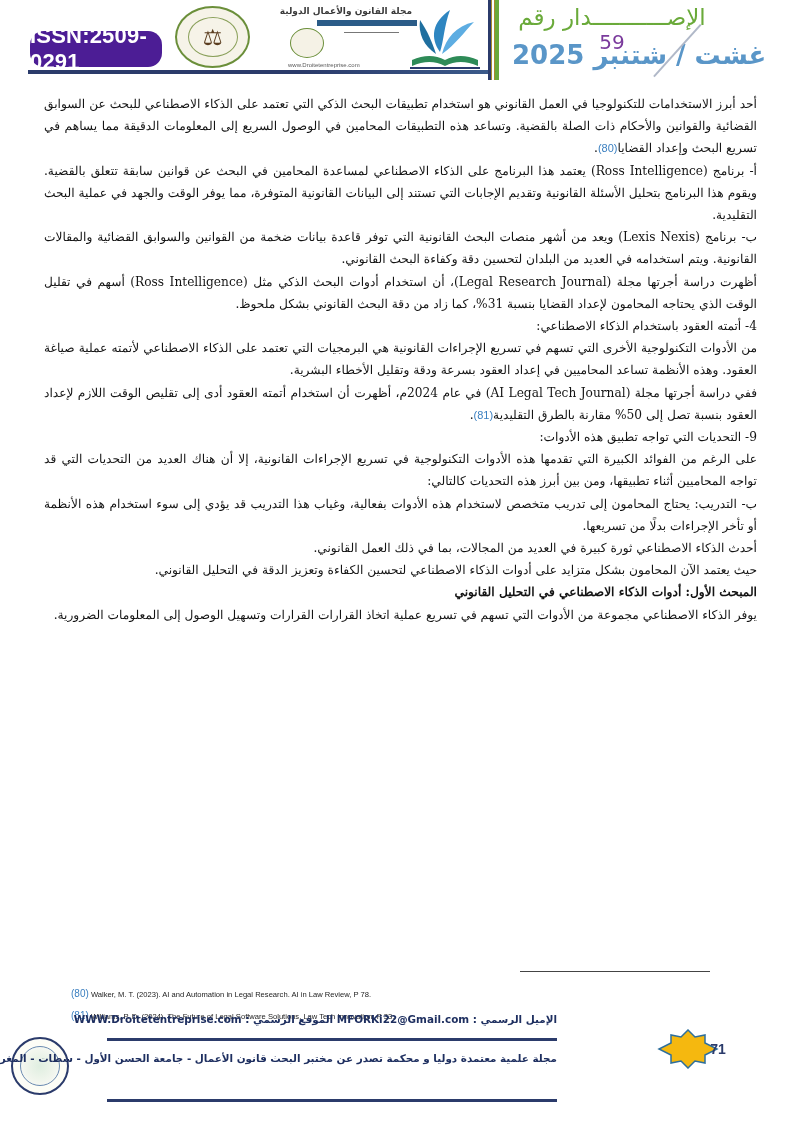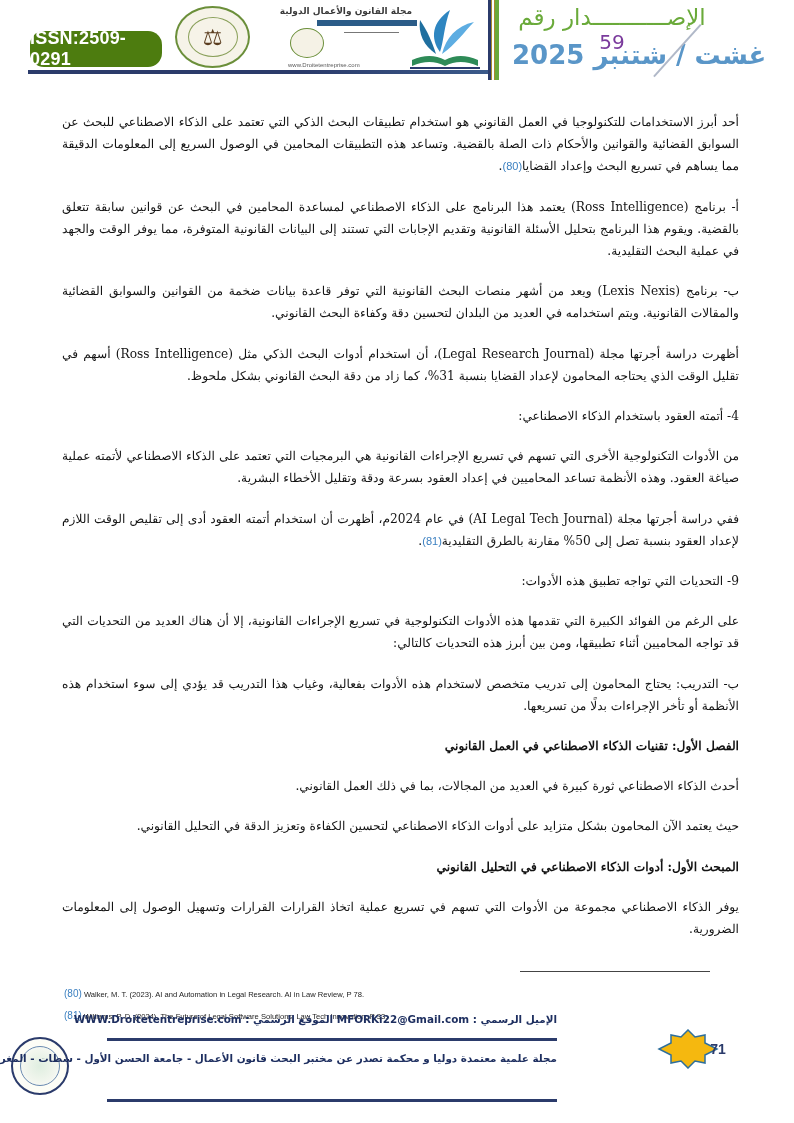--- a/index.html
+++ b/index.html
@@ -3,22 +3,22 @@
 <meta charset="utf-8">
 <style>
   * { margin: 0; padding: 0; box-sizing: border-box; }
   html, body { width: 794px; height: 1123px; background: #ffffff; overflow: hidden; }
   body { position: relative; font-family: "DejaVu Sans", sans-serif; color: #111; }
 
   
   .hdr { position: absolute; top: 0; left: 0; width: 794px; height: 82px; }
   .issn {
     position: absolute; left: 30px; top: 31px; width: 132px; height: 36px;
-    background: #4d7c0f; border-radius: 14px; color: #fff;
-    font-family: "Liberation Sans", sans-serif; font-size: 18px; font-weight: bold;
+    background: #4c1d95; border-radius: 14px; color: #fff;
+    font-family: "Liberation Sans", sans-serif; font-size: 22px; font-weight: bold;
     display: flex; align-items: center; justify-content: center; letter-spacing: 0.2px;
   }
   .hdr-line {
     position: absolute; left: 28px; top: 70px; width: 460px; height: 4px;
     background: linear-gradient(90deg, #2b3b6b, #2b3b6b 60%, #3b5a8a);
   }
   .lab-seal {
     position: absolute; left: 175px; top: 6px; width: 75px; height: 62px;
     border-radius: 50%; border: 2px solid #6b8f3a; background: #f6f3e8;
     display: flex; align-items: center; justify-content: center;
@@ -66,31 +66,31 @@
   .diag-line {
     position: absolute; left: 700px; top: 24px; width: 2px; height: 70px; background: #b0b8c8;
     transform: rotate(42deg); transform-origin: top left;
   }
 
   
   .content {
     position: absolute; left: 44px; top: 93px; width: 713px; direction: rtl; text-align: justify;
     font-family: "DejaVu Serif", serif; font-size: 12.2px; line-height: 22.2px; color: #141414;
   }
-  .content p { margin: 18px; }
+  .content p { margin: 0; }
   .content .h { font-weight: bold; }
   .fnref { color: #3a7fc0; font-family: "Liberation Sans", sans-serif; font-size: 11px; }
 
   
   .fn-sep { position: absolute; left: 520px; top: 971px; width: 190px; height: 1px; background: #444; }
   .fn {
     position: absolute; left: 64px; font-family: "Liberation Sans", sans-serif;
     font-size: 7.6px; color: #222; direction: ltr; white-space: nowrap;
   }
-  .fn .num { color: #3a7fc0; font-size: 10px; }
+  .fn .num { color: #3a7fc0; font-size: 10px; margin-left: 7px; }
 
   
   .foot-seal {
     position: absolute; left: 11px; top: 1037px; width: 58px; height: 58px; border-radius: 50%;
     border: 2px solid #2b3b6b; background: #fdfdf6; display: flex; align-items: center; justify-content: center;
   }
   .foot-seal .in { width: 40px; height: 40px; border-radius: 50%; border: 1px solid #6a8ab0;
     background: radial-gradient(circle, #dfeee0 0%, #f2f6ee 60%, #fff 100%); }
   .foot-line { position: absolute; left: 107px; width: 450px; height: 3px; background: #2b3b6b; }
   .foot-text {
@@ -145,21 +145,20 @@
   <p><span>أحد أبرز الاستخدامات للتكنولوجيا في العمل القانوني هو استخدام تطبيقات البحث الذكي التي تعتمد على الذكاء الاصطناعي للبحث عن السوابق القضائية والقوانين والأحكام ذات الصلة بالقضية. وتساعد هذه التطبيقات المحامين في الوصول السريع إلى المعلومات الدقيقة مما يساهم في تسريع البحث وإعداد القضايا</span><span class="fnref">(<span>80</span>)</span>.</p>
   <p>أ- برنامج (Ross Intelligence) يعتمد هذا البرنامج على الذكاء الاصطناعي لمساعدة المحامين في البحث عن قوانين سابقة تتعلق بالقضية. ويقوم هذا البرنامج بتحليل الأسئلة القانونية وتقديم الإجابات التي تستند إلى البيانات القانونية المتوفرة، مما يوفر الوقت والجهد في عملية البحث التقليدية.</p>
   <p>ب- برنامج (Lexis Nexis) ويعد من أشهر منصات البحث القانونية التي توفر قاعدة بيانات ضخمة من القوانين والسوابق القضائية والمقالات القانونية. ويتم استخدامه في العديد من البلدان لتحسين دقة وكفاءة البحث القانوني.</p>
   <p>أظهرت دراسة أجرتها مجلة (Legal Research Journal)، أن استخدام أدوات البحث الذكي مثل (Ross Intelligence) أسهم في تقليل الوقت الذي يحتاجه المحامون لإعداد القضايا بنسبة 31%، كما زاد من دقة البحث القانوني بشكل ملحوظ.</p>
   <p>4- أتمته العقود باستخدام الذكاء الاصطناعي:</p>
   <p>من الأدوات التكنولوجية الأخرى التي تسهم في تسريع الإجراءات القانونية هي البرمجيات التي تعتمد على الذكاء الاصطناعي لأتمته عملية صياغة العقود. وهذه الأنظمة تساعد المحاميين في إعداد العقود بسرعة ودقة وتقليل الأخطاء البشرية.</p>
   <p><span>ففي دراسة أجرتها مجلة (AI Legal Tech Journal) في عام 2024م، أظهرت أن استخدام أتمته العقود أدى إلى تقليص الوقت اللازم لإعداد العقود بنسبة تصل إلى 50% مقارنة بالطرق التقليدية</span><span class="fnref">(<span>81</span>)</span>.</p>
   <p>9- التحديات التي تواجه تطبيق هذه الأدوات:</p>
   <p>على الرغم من الفوائد الكبيرة التي تقدمها هذه الأدوات التكنولوجية في تسريع الإجراءات القانونية، إلا أن هناك العديد من التحديات التي قد تواجه المحاميين أثناء تطبيقها، ومن بين أبرز هذه التحديات كالتالي:</p>
   <p>ب- التدريب: يحتاج المحامون إلى تدريب متخصص لاستخدام هذه الأدوات بفعالية، وغياب هذا التدريب قد يؤدي إلى سوء استخدام هذه الأنظمة أو تأخر الإجراءات بدلًا من تسريعها.</p>
-  <p class="h">الفصل الأول: تقنيات الذكاء الاصطناعي في العمل القانوني</p>
   <p>أحدث الذكاء الاصطناعي ثورة كبيرة في العديد من المجالات، بما في ذلك العمل القانوني.</p>
   <p>حيث يعتمد الآن المحامون بشكل متزايد على أدوات الذكاء الاصطناعي لتحسين الكفاءة وتعزيز الدقة في التحليل القانوني.</p>
   <p class="h">المبحث الأول: أدوات الذكاء الاصطناعي في التحليل القانوني</p>
   <p>يوفر الذكاء الاصطناعي مجموعة من الأدوات التي تسهم في تسريع عملية اتخاذ القرارات القرارات وتسهيل الوصول إلى المعلومات الضرورية.</p>
 </div>
 
 <div class="fn-sep"></div>
 <div class="fn" style="top:988px;">
   <span class="num">(<span>80</span>)</span>
   <span>Walker, M. T. (2023). AI and Automation in Legal Research. AI in Law Review, P 78.</span>

